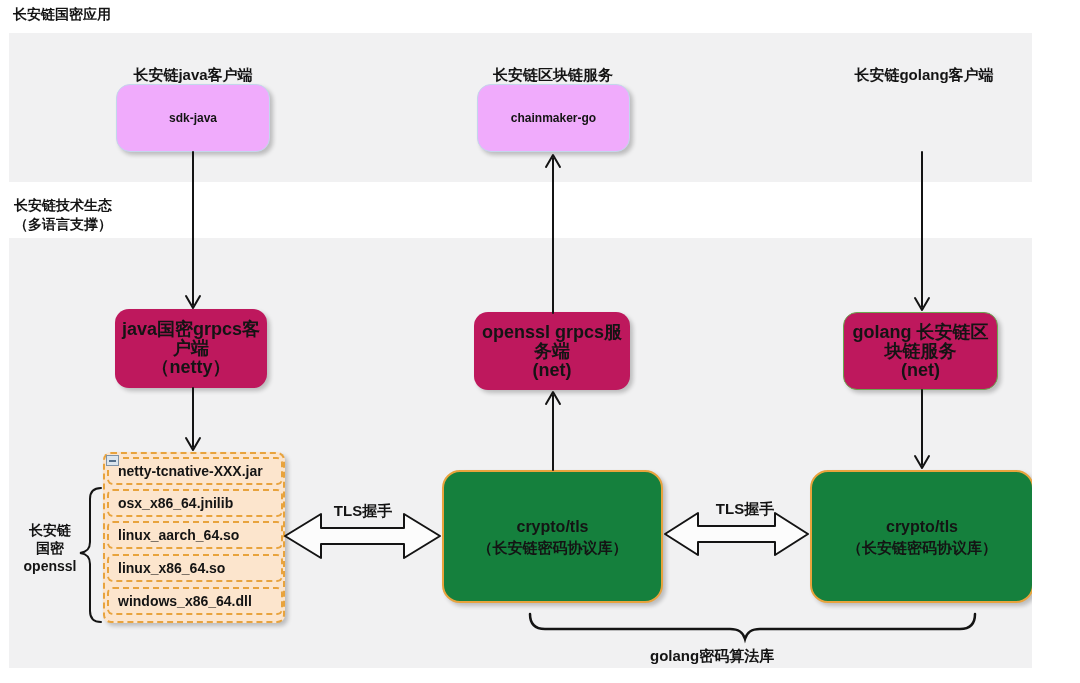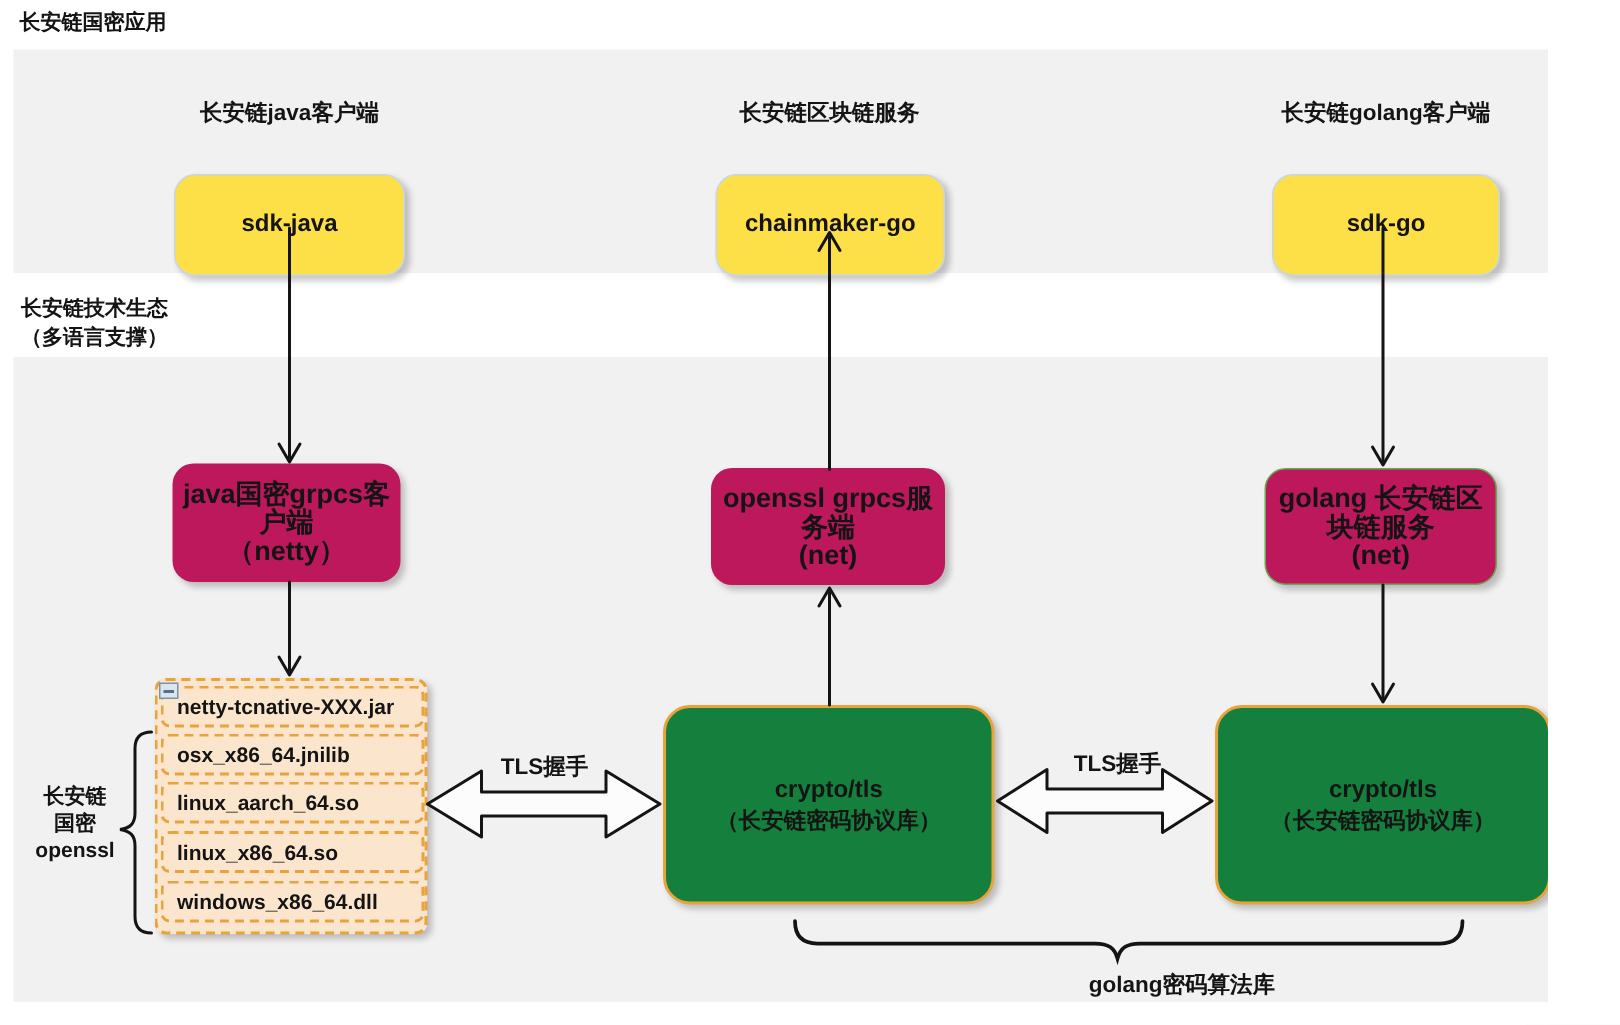--- a/index.html
+++ b/index.html
@@ -11,21 +11,21 @@
   .band1{top:33px;height:149px;}
   .band2{top:238px;height:430px;}
   .title{position:absolute;left:13px;top:6px;font-size:14px;font-weight:700;}
   .eco-label{position:absolute;left:14px;top:196px;font-size:14px;font-weight:700;line-height:19px;}
   .node-label{position:absolute;top:51px;width:200px;text-align:center;font-size:15px;font-weight:700;margin-top:15px;}
   .node{
     position:absolute;display:flex;flex-direction:column;align-items:center;justify-content:center;
     text-align:center;font-weight:700;border-radius:14px;
     box-shadow:3px 3px 4px rgba(0,0,0,0.22);box-sizing:border-box;
   }
-  .blue{background:#fde047;border:1px solid #c3d6ec;font-size:16px;margin-top:32px;}
+  .blue{background:#f0abfc;border:1px solid #c3d6ec;font-size:12px;}
   .green{background:#be185d;font-size:18px;line-height:19px;}
   .green-bordered{border:1.5px solid #6aa84f;}
   .orange-big{background:#15803d;border:2px solid #e8a33d;border-radius:18px;font-size:15px;line-height:21px;}
   .orange-big .l1{font-size:16px;}
   .stack-outer{
     position:absolute;left:103px;top:452px;width:182px;height:171px;background:#fce5cd;
     border:2px dashed #e8a33d;border-radius:8px;box-sizing:border-box;
     box-shadow:3px 3px 4px rgba(0,0,0,0.22);
   }
   .stack-row{
@@ -33,21 +33,21 @@
     border:2px dashed #e8a33d;border-radius:6px;box-sizing:border-box;
     display:flex;align-items:center;padding-left:9px;font-size:14px;font-weight:700;white-space:nowrap;
   }
   .collapse-icon{
     position:absolute;left:106px;top:455px;width:13px;height:11px;
     background:#dbe5ee;border:1px solid #7f93a8;box-sizing:border-box;z-index:5;
   }
   .collapse-icon span{display:block;margin:4px 2px 0 2px;border-top:2px solid #55708c;}
   .brace-label{position:absolute;left:12px;top:521px;width:76px;text-align:center;font-size:14px;font-weight:700;line-height:18px;}
   .tls-label{position:absolute;width:76px;text-align:center;font-size:15px;font-weight:700;}
-  .algo-label{position:absolute;left:650px;top:647px;width:200px;text-align:right;font-size:15px;font-weight:700;}
+  .algo-label{position:absolute;left:650px;top:647px;width:200px;text-align:left;font-size:15px;font-weight:700;}
   svg.overlay{position:absolute;left:0;top:0;width:1080px;height:683px;pointer-events:none;}
 </style>
 </head>
 <body>
 
 <div class="canvas">
 
   <div class="band band1"></div>
   <div class="band band2"></div>
 
@@ -59,23 +59,20 @@
 
   <div class="node-label" style="left:93px;">长安链java客户端</div>
   <div class="node-label" style="left:453px;">长安链区块链服务</div>
   <div class="node-label" style="left:824px;">长安链golang客户端</div>
 
   <div class="node blue" style="left:116px;top:84px;width:154px;height:68px;">
     <span>sdk-java</span>
   </div>
   <div class="node blue" style="left:477px;top:84px;width:153px;height:68px;text-align:center;">
     <span>chainmaker-go</span>
-  </div>
-  <div class="node blue" style="left:848px;top:84px;width:152px;height:68px;">
-    <span>sdk-go</span>
   </div>
 
   <div class="node green" style="left:115px;top:309px;width:152px;height:79px;">
     <span>java国密grpcs客户端</span>
     <span>（netty）</span>
   </div>
   <div class="node green" style="left:474px;top:312px;width:156px;height:78px;">
     <span>openssl grpcs服务端</span>
     <span>(net)</span>
   </div>

